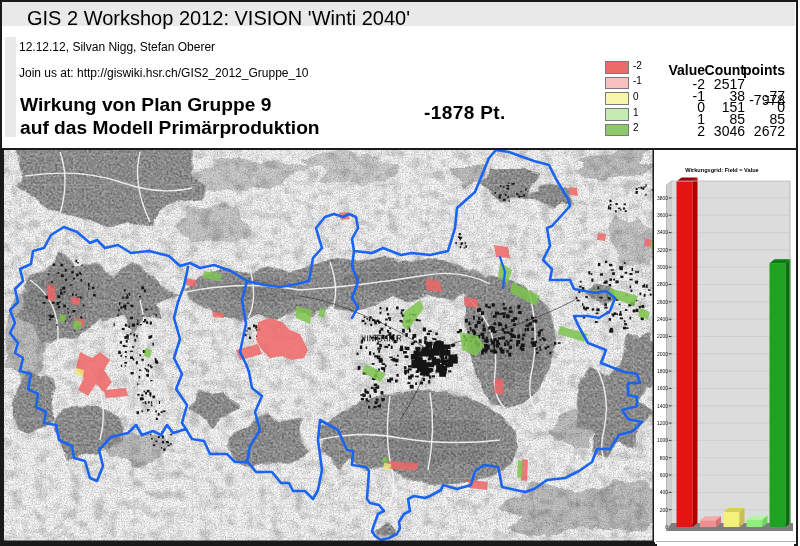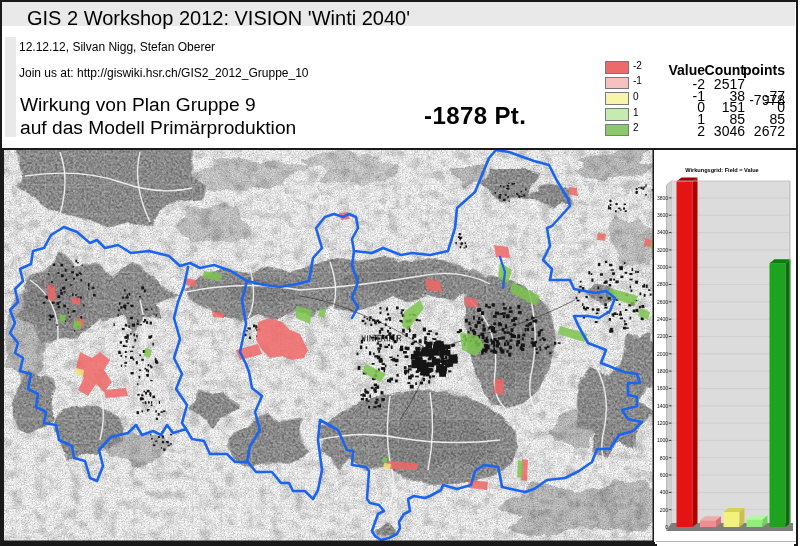--- a/index.html
+++ b/index.html
@@ -13,23 +13,23 @@
 <div class="abs" style="left:2px;top:2px;width:793px;height:24px;background:#e9e9e9;"></div>
 
 <div class="abs" style="left:27px;top:7px;font-size:20px;">GIS 2 Workshop 2012: VISION 'Winti 2040'</div>
 
 <div class="abs" style="left:4.5px;top:37px;width:11px;height:100px;background:#e9e9e9;"></div>
 
 <div class="abs" style="left:19px;top:39.5px;font-size:12px;">12.12.12, Silvan Nigg, Stefan Oberer</div>
 
 <div class="abs" style="left:19px;top:65.5px;font-size:12px;">Join us at: http://giswiki.hsr.ch/GIS2_2012_Gruppe_10</div>
 
-<div class="abs" style="left:20px;top:93px;font-size:19.2px;font-weight:normal;line-height:23px;">Wirkung von Plan Gruppe 9<br>auf das Modell Primärproduktion</div>
-
-<div class="abs" style="left:424px;top:101.5px;font-size:24px;font-weight:bold;letter-spacing:0.4px;">-1878 Pt.</div>
+<div class="abs" style="left:20px;top:93px;font-size:19.2px;font-weight:bold;line-height:23px;">Wirkung von Plan Gruppe 9<br>auf das Modell Primärproduktion</div>
+
+<div class="abs" style="left:424px;top:101.5px;font-size:19px;font-weight:bold;letter-spacing:0.4px;">-1878 Pt.</div>
 
 <div style="position:absolute;left:605px;top:61.0px;width:22px;height:10.5px;background:#ed6a6a;border:1px solid #7a7a7a"></div>
 <div style="position:absolute;left:633px;top:59.5px;font-size:10px;">-2</div>
 <div style="position:absolute;left:605px;top:76.7px;width:22px;height:10.5px;background:#f7c1c1;border:1px solid #7a7a7a"></div>
 <div style="position:absolute;left:633px;top:75.2px;font-size:10px;">-1</div>
 <div style="position:absolute;left:605px;top:92.4px;width:22px;height:10.5px;background:#f7f5a9;border:1px solid #7a7a7a"></div>
 <div style="position:absolute;left:633px;top:90.9px;font-size:10px;">0</div>
 <div style="position:absolute;left:605px;top:108.1px;width:22px;height:10.5px;background:#c4ecb0;border:1px solid #7a7a7a"></div>
 <div style="position:absolute;left:633px;top:106.6px;font-size:10px;">1</div>
 <div style="position:absolute;left:605px;top:123.8px;width:22px;height:10.5px;background:#8cc96a;border:1px solid #7a7a7a"></div>

